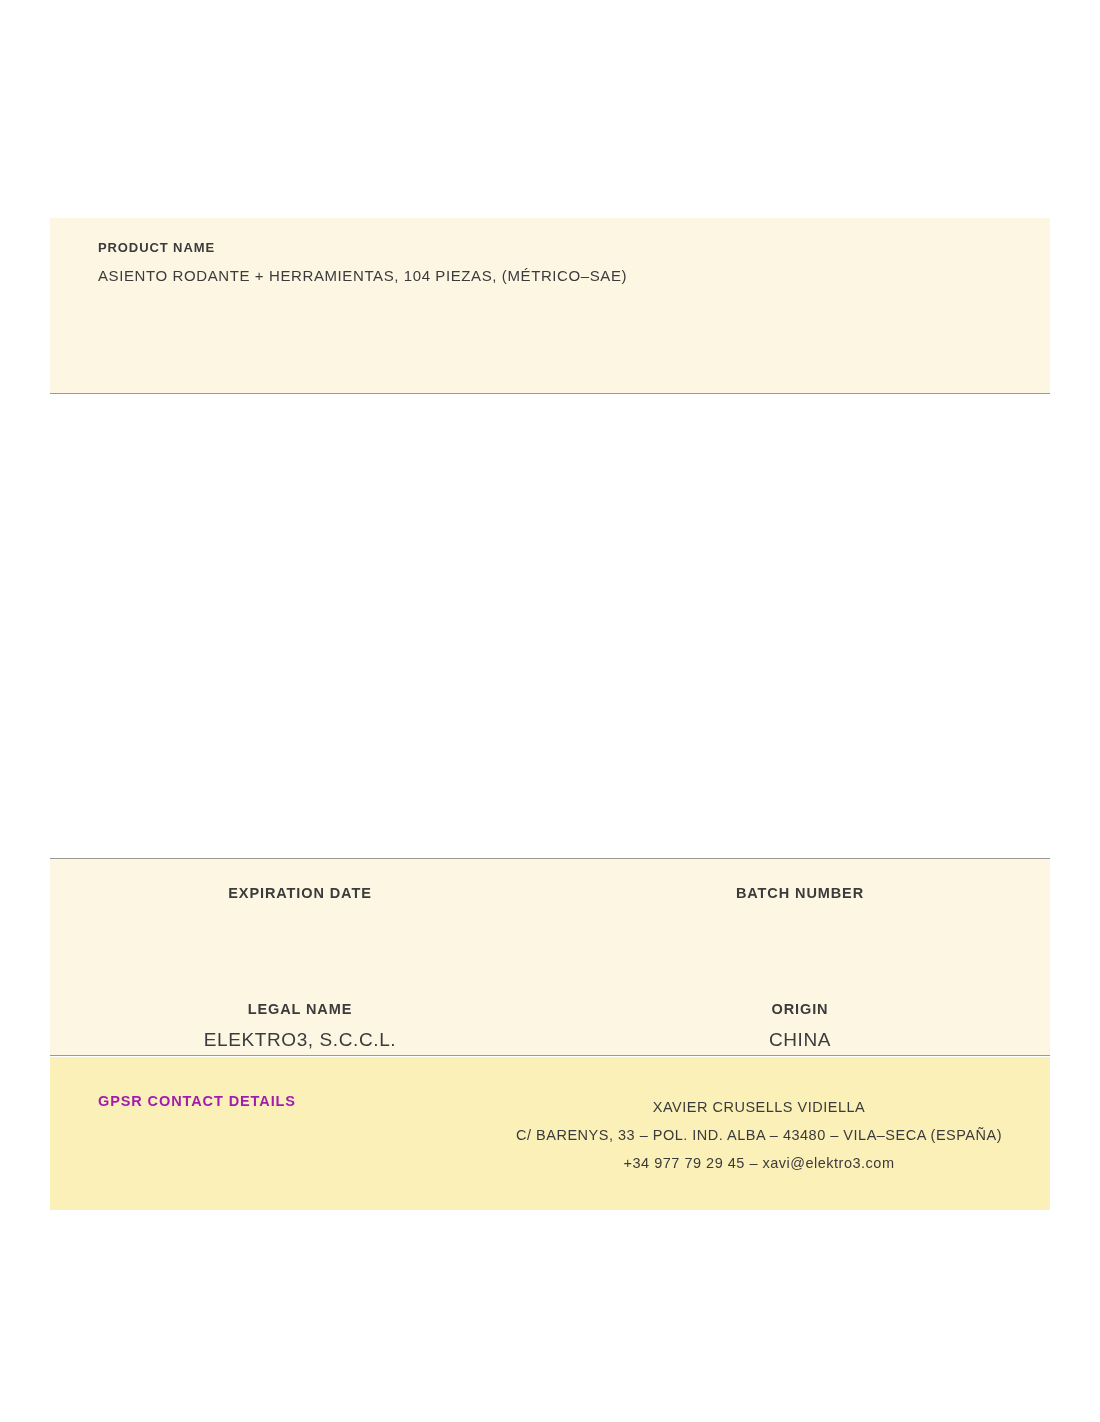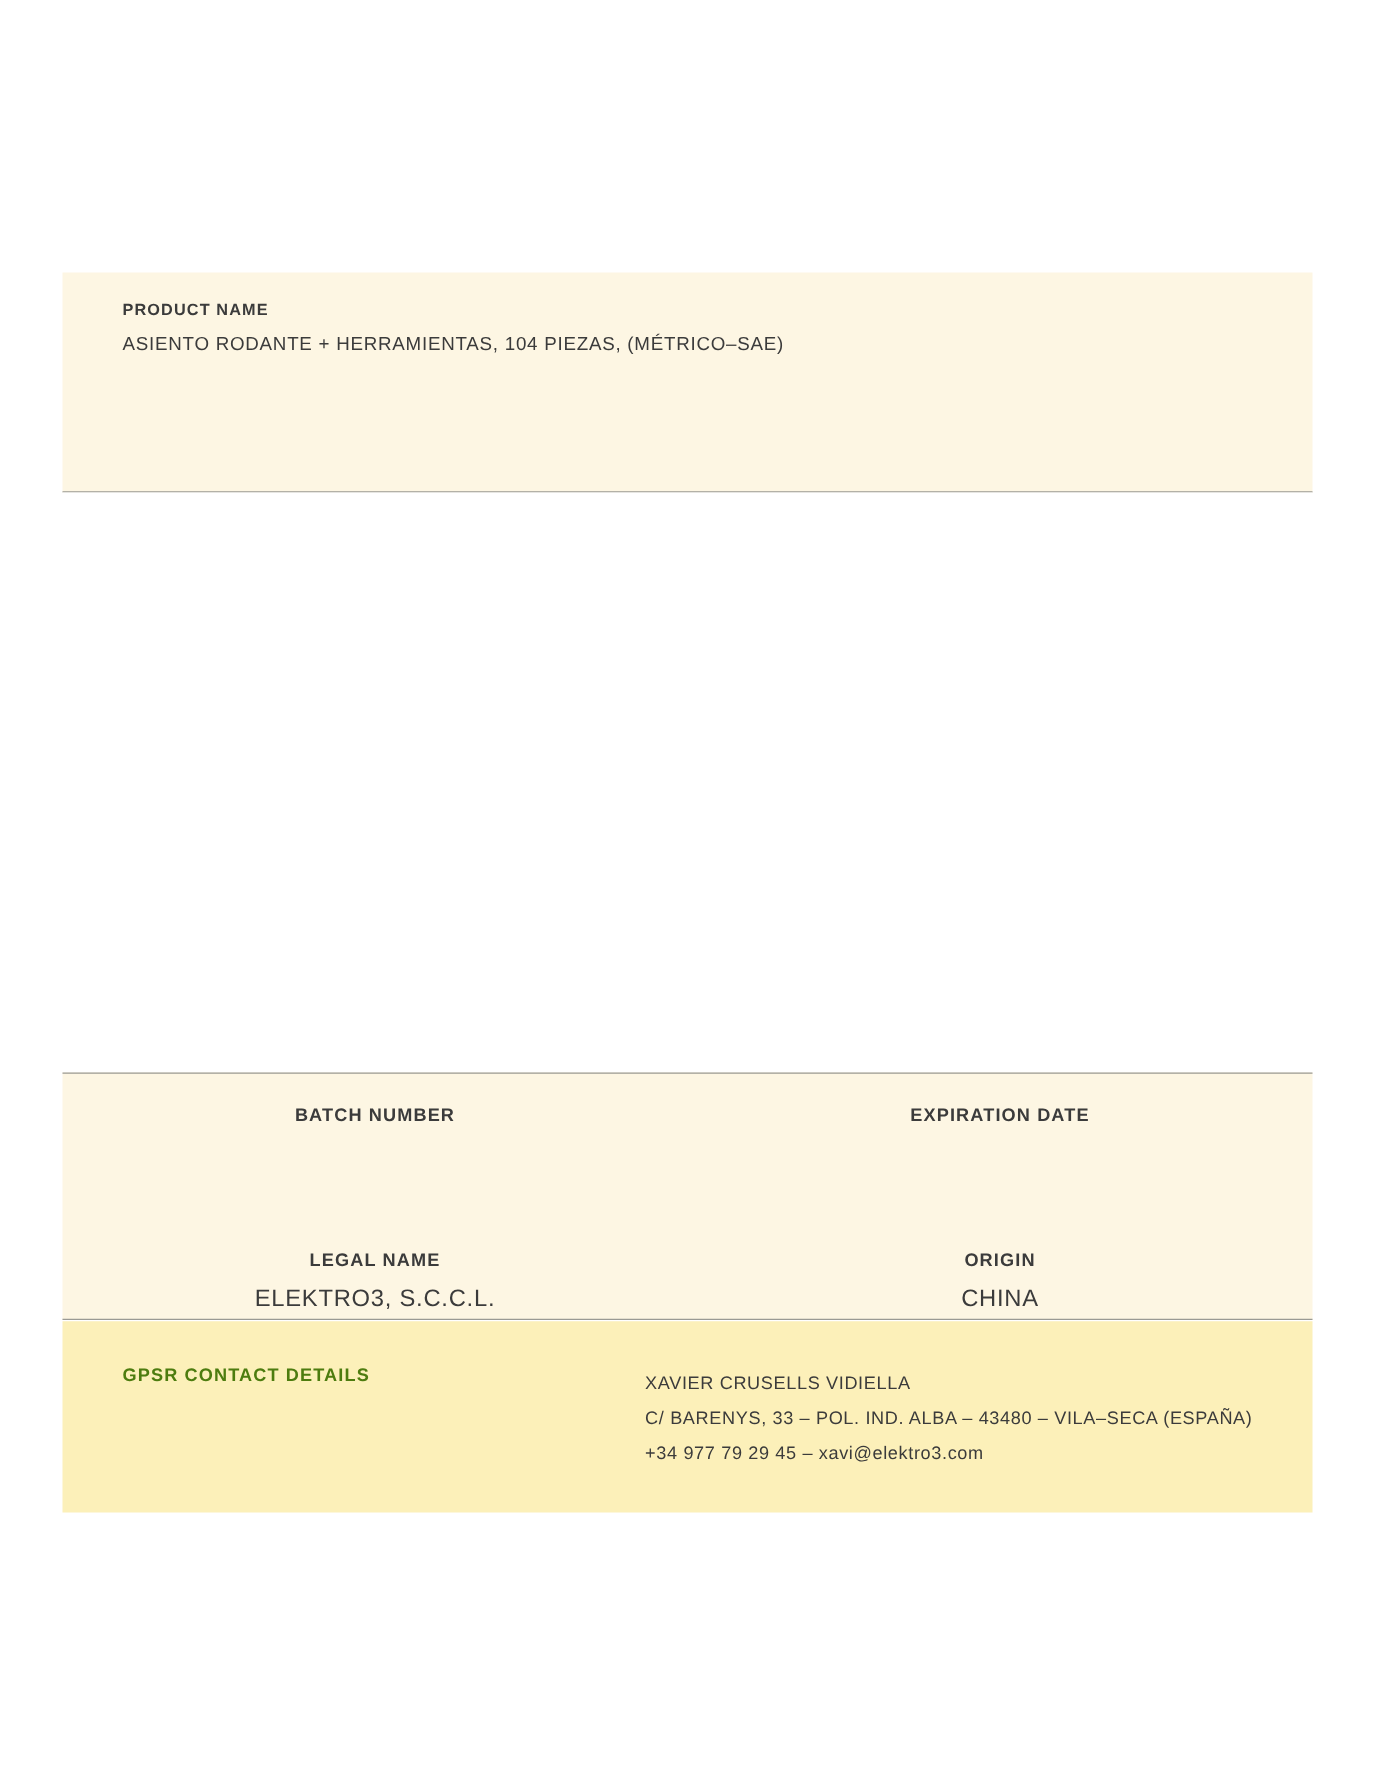--- a/index.html
+++ b/index.html
@@ -116,25 +116,25 @@
   }
   .gpsr-inner {
     display: flex;
     justify-content: space-between;
     align-items: flex-start;
   }
   .gpsr-title {
     font-size: 14.5px;
     font-weight: bold;
     letter-spacing: 0.9px;
-    color: #4d7c0f;
+    color: #a21caf;
     white-space: nowrap;
   }
   .gpsr-lines {
-    text-align: left;
+    text-align: center;
     font-size: 14.5px;
     font-weight: 300;
     letter-spacing: 0.5px;
     color: #3b3b3b;
     line-height: 28px;
   }
   .gpsr-lines div {
     white-space: nowrap;
   }
 </style>
@@ -147,25 +147,25 @@
     <p class="field-label">PRODUCT NAME</p>
     <p class="field-value">ASIENTO RODANTE + HERRAMIENTAS, 104 PIEZAS, (MÉTRICO–SAE)</p>
 
   </div>
 
   <div class="mid-spacer"></div>
 
   <div class="batch-block">
     <div class="batch-grid">
       <div>
-        <p class="cell-label">BATCH NUMBER</p>
+        <p class="cell-label">EXPIRATION DATE</p>
         <p class="cell-value"></p>
       </div>
       <div>
-        <p class="cell-label">EXPIRATION DATE</p>
+        <p class="cell-label">BATCH NUMBER</p>
         <p class="cell-value"></p>
       </div>
     </div>
 
     <div class="batch-grid row-2">
       <div>
         <p class="cell-label">LEGAL NAME</p>
         <p class="cell-value">ELEKTRO3, S.C.C.L.</p>
       </div>
       <div>

